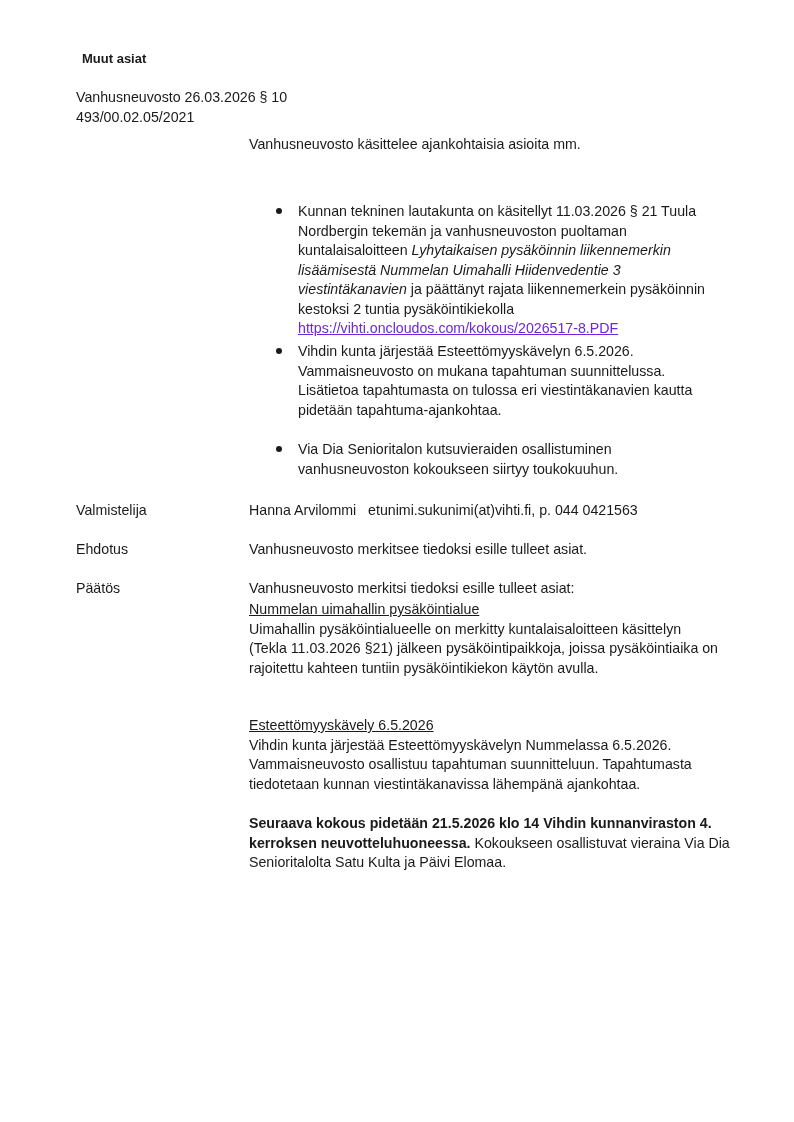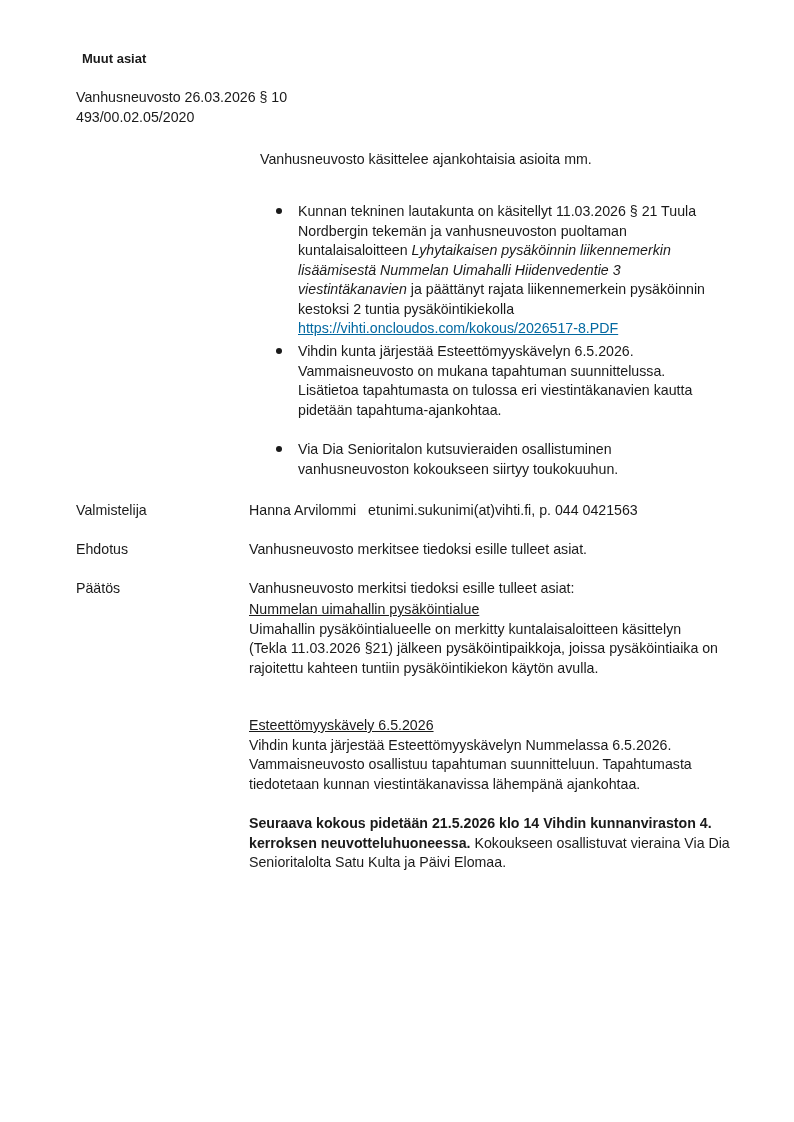--- a/index.html
+++ b/index.html
@@ -25,21 +25,21 @@
     .abs { position: absolute; white-space: nowrap; line-height: 19.5px; }
     .title {
       left: 82px; top: 49px;
       font-weight: bold;
       font-size: 13px;
     }
     .meta1 { left: 76px; top: 88px; }
     .meta2 { left: 76px; top: 107.5px; }
 
     .content { left: 249px; width: 500px; white-space: normal; }
-    .intro { top: 150px; margin-left: 11px; }
+    .intro { top: 135px; }
 
     .bullets {
       position: absolute;
       left: 249px;
       width: 490px;
       margin: 0;
       padding: 0;
       list-style: none;
       line-height: 19.5px;
     }
@@ -55,21 +55,21 @@
       height: 6px;
       border-radius: 50%;
       background: #1a1a1a;
     }
     .b1 { top: 186px; margin-top: 16px; }
     .b2 { top: 342px; }
     .b3 { top: 440px; }
     .line { display: block; white-space: nowrap; }
     .ital { font-style: italic; }
     a.link {
-      color: #0369a1;
+      color: #6d28d9;
       text-decoration: underline;
     }
 
     .label { left: 76px; }
     .val { left: 249px; }
     .row-valm { top: 501px; }
     .row-ehd { top: 540px; }
     .row-paat { top: 579px; }
 
     .sec {
@@ -85,21 +85,21 @@
     .s3 { top: 814px; }
     .b { font-weight: bold; }
   </style>
 </head>
 <body>
 
 <div class="page">
 
   <div class="abs title">Muut asiat</div>
   <div class="abs meta1">Vanhusneuvosto 26.03.2026 § 10</div>
-  <div class="abs meta2">493/00.02.05/2020</div>
+  <div class="abs meta2">493/00.02.05/2021</div>
 
   <div class="abs content intro">Vanhusneuvosto käsittelee ajankohtaisia asioita mm.</div>
 
   <ul class="bullets b1">
     <li>
       <span class="bullet-dot"></span>
       <span class="line">Kunnan tekninen lautakunta on käsitellyt 11.03.2026 § 21 Tuula</span>
       <span class="line">Nordbergin tekemän ja vanhusneuvoston puoltaman</span>
       <span class="line"><span>kuntalaisaloitteen </span><span class="ital">Lyhytaikaisen pysäköinnin liikennemerkin</span></span>
       <span class="line ital">lisäämisestä Nummelan Uimahalli Hiidenvedentie 3</span>

